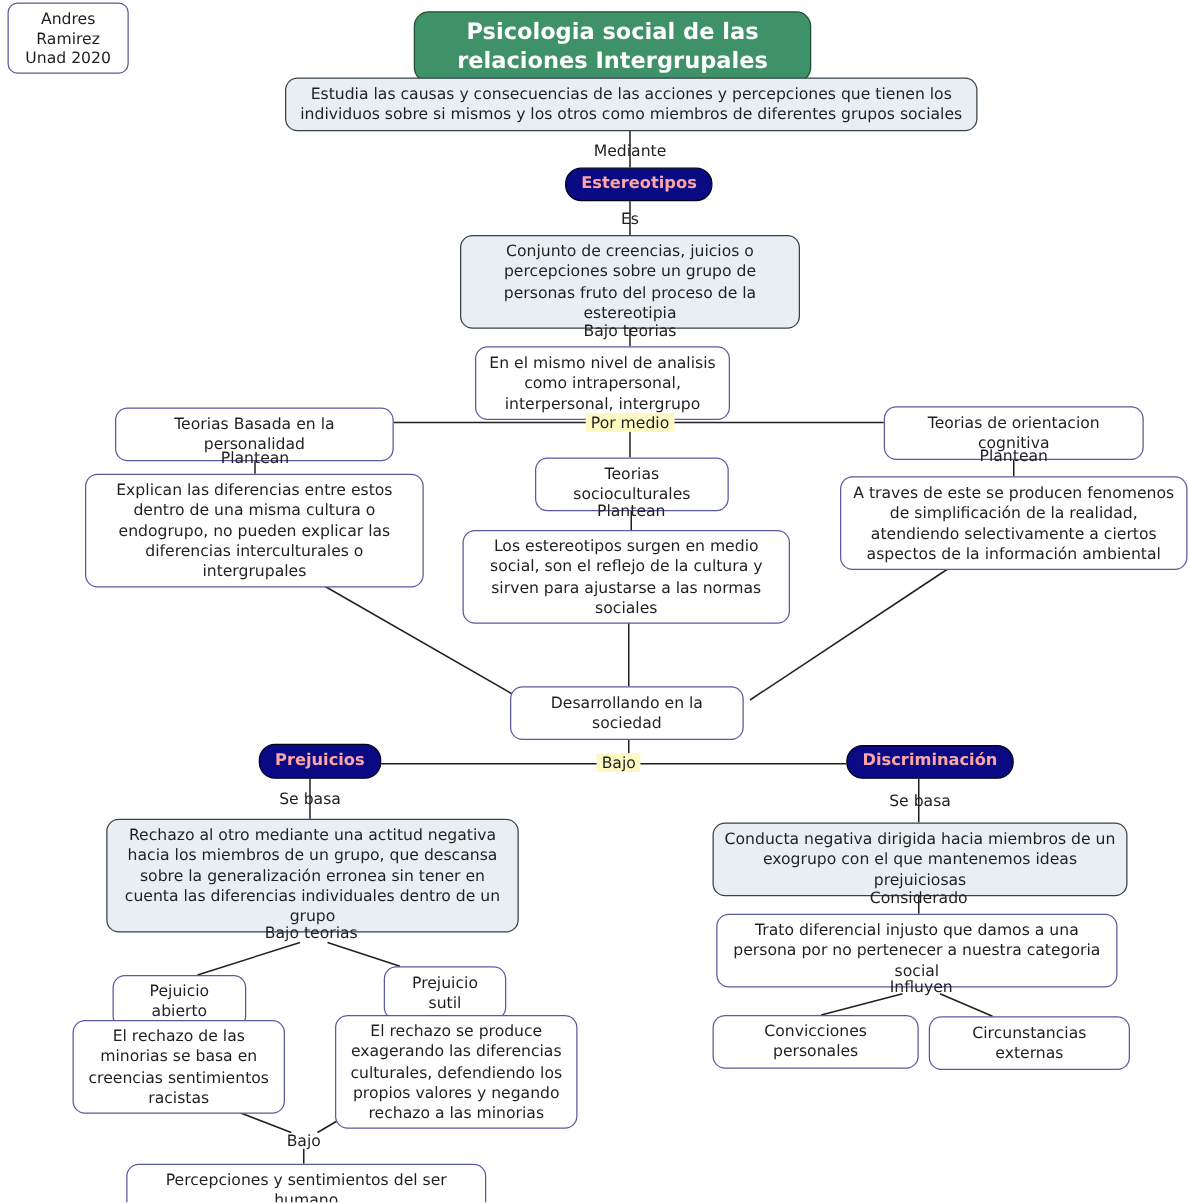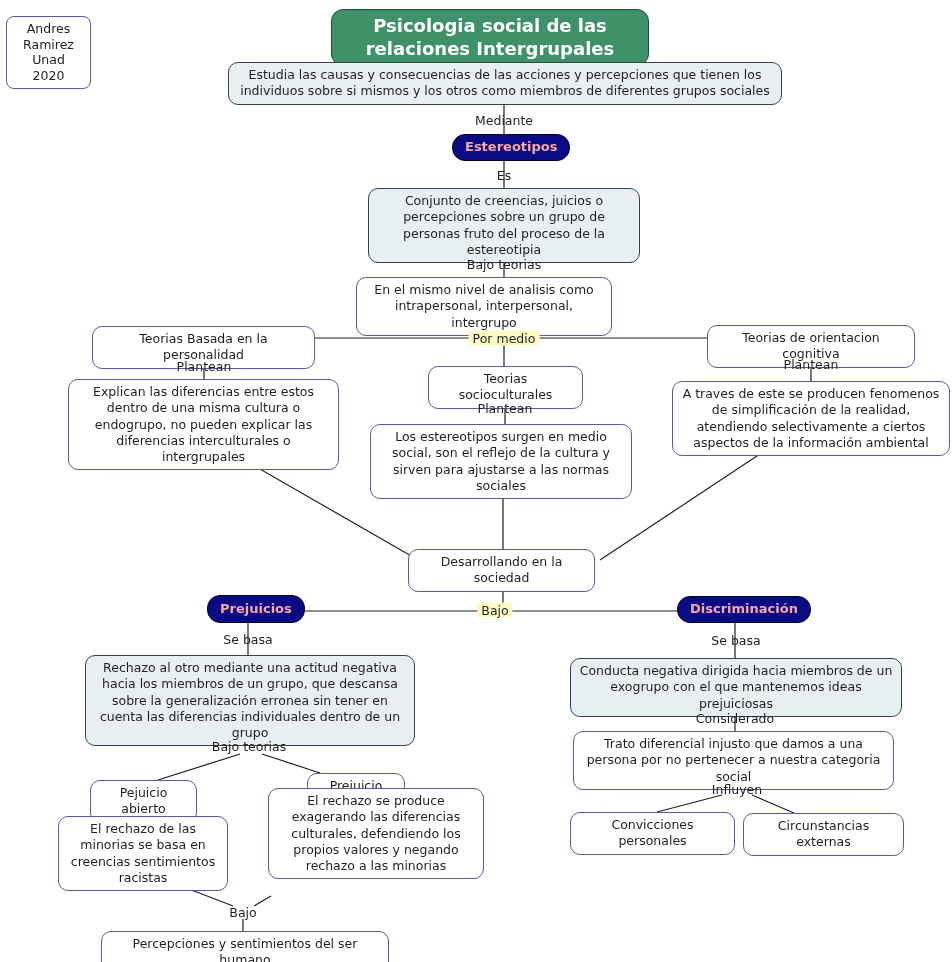--- a/index.html
+++ b/index.html
@@ -90,34 +90,34 @@
     <line x1="145" y1="872" x2="233" y2="906"></line>
     <line x1="271" y1="896" x2="254" y2="906"></line>
     <line x1="243" y1="919" x2="243" y2="931"></line>
     <line x1="735" y1="623" x2="735" y2="658"></line>
     <line x1="735" y1="700" x2="735" y2="731"></line>
     <line x1="737" y1="774" x2="737" y2="783"></line>
     <line x1="722" y1="795" x2="657" y2="812"></line>
     <line x1="752" y1="795" x2="794" y2="813"></line>
   </svg>
 
-  <div class="node white author" style="left:6px;top:16px;width:85px;min-height:37px">
+  <div class="node white author" style="left:6px;top:2px;width:97px;min-height:37px">
     <span>Andres Ramirez</span>
     <span>Unad 2020</span>
   </div>
 
   <div class="node green" style="left:331px;top:9px;width:318px;min-height:27px">Psicologia social de las relaciones Intergrupales</div>
 
   <div class="node light" style="left:228px;top:62px;width:554px;min-height:39px">Estudia las causas y consecuencias de las acciones y percepciones que tienen los individuos sobre si mismos y los otros como miembros de diferentes grupos sociales</div>
 
   <div class="node navy" style="left:452px;top:134px;min-height:27px">Estereotipos</div>
 
   <div class="node light" style="left:368px;top:188px;width:272px;min-height:56px">Conjunto de creencias, juicios o percepciones sobre un grupo de personas fruto del proceso de la estereotipia</div>
 
-  <div class="node white" style="left:356px;top:277px;width:256px;min-height:43px">En el mismo nivel de analisis como intrapersonal, interpersonal, intergrupo</div>
+  <div class="node white" style="left:380px;top:277px;width:204px;min-height:43px">En el mismo nivel de analisis como intrapersonal, interpersonal, intergrupo</div>
 
   <div class="node white" style="left:92px;top:326px;width:223px;min-height:25px">Teorias Basada en la personalidad</div>
 
   <div class="node white" style="left:68px;top:379px;width:271px;min-height:70px">Explican las diferencias entre estos dentro de una misma cultura o endogrupo, no pueden explicar las diferencias interculturales o intergrupales</div>
 
   <div class="node white" style="left:428px;top:366px;width:155px;min-height:25px">Teorias socioculturales</div>
 
   <div class="node white" style="left:707px;top:325px;width:208px;min-height:25px">Teorias de orientacion cognitiva</div>
 
   <div class="node white" style="left:370px;top:424px;width:262px;min-height:58px">Los estereotipos surgen en medio social, son el reflejo de la cultura y sirven para ajustarse a las normas sociales</div>
@@ -131,21 +131,21 @@
   <div class="node navy" style="left:677px;top:596px;min-height:27px">Discriminación</div>
 
   <div class="node light" style="left:85px;top:655px;width:330px;min-height:72px">Rechazo al otro mediante una actitud negativa hacia los miembros de un grupo, que descansa sobre la generalización erronea sin tener en cuenta las diferencias individuales dentro de un grupo</div>
 
   <div class="node white" style="left:90px;top:780px;width:107px;min-height:27px">Pejuicio abierto</div>
 
   <div class="node white" style="left:307px;top:773px;width:98px;min-height:26px">Prejuicio sutil</div>
 
   <div class="node white" style="left:58px;top:816px;width:170px;min-height:56px">El rechazo de las minorias se basa en creencias sentimientos racistas</div>
 
-  <div class="node white" style="left:268px;top:788px;width:216px;min-height:84px">El rechazo se produce exagerando las diferencias culturales, defendiendo los propios valores y negando rechazo a las minorias</div>
+  <div class="node white" style="left:268px;top:812px;width:194px;min-height:84px">El rechazo se produce exagerando las diferencias culturales, defendiendo los propios valores y negando rechazo a las minorias</div>
 
   <div class="node white" style="left:101px;top:931px;width:288px;min-height:27px">Percepciones y sentimientos del ser humano</div>
 
   <div class="node light" style="left:570px;top:658px;width:332px;min-height:42px">Conducta negativa dirigida hacia miembros de un exogrupo con el que mantenemos ideas prejuiciosas</div>
 
   <div class="node white" style="left:573px;top:731px;width:321px;min-height:43px">Trato diferencial injusto que damos a una persona por no pertenecer a nuestra categoria social</div>
 
   <div class="node white" style="left:570px;top:812px;width:165px;min-height:27px">Convicciones personales</div>
 
   <div class="node white" style="left:743px;top:813px;width:161px;min-height:26px">Circunstancias externas</div>

